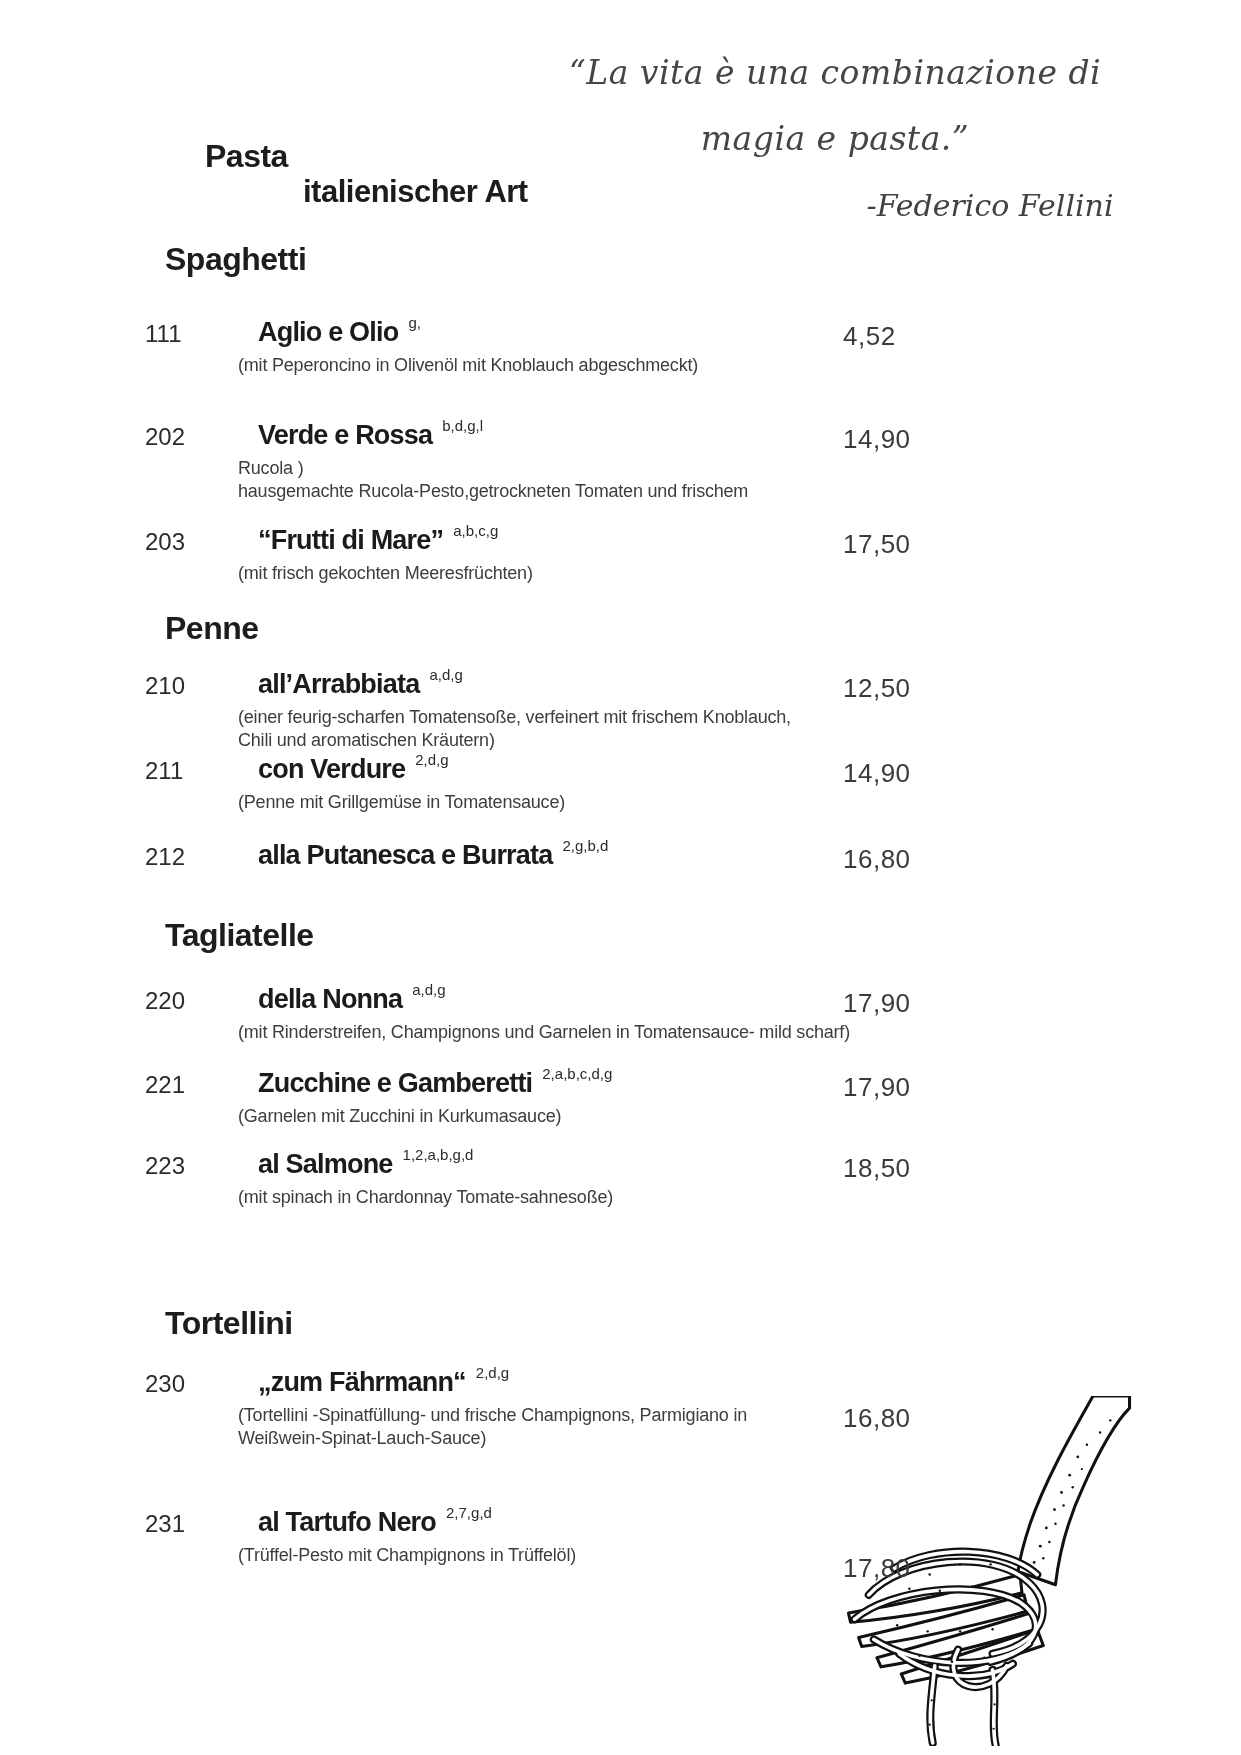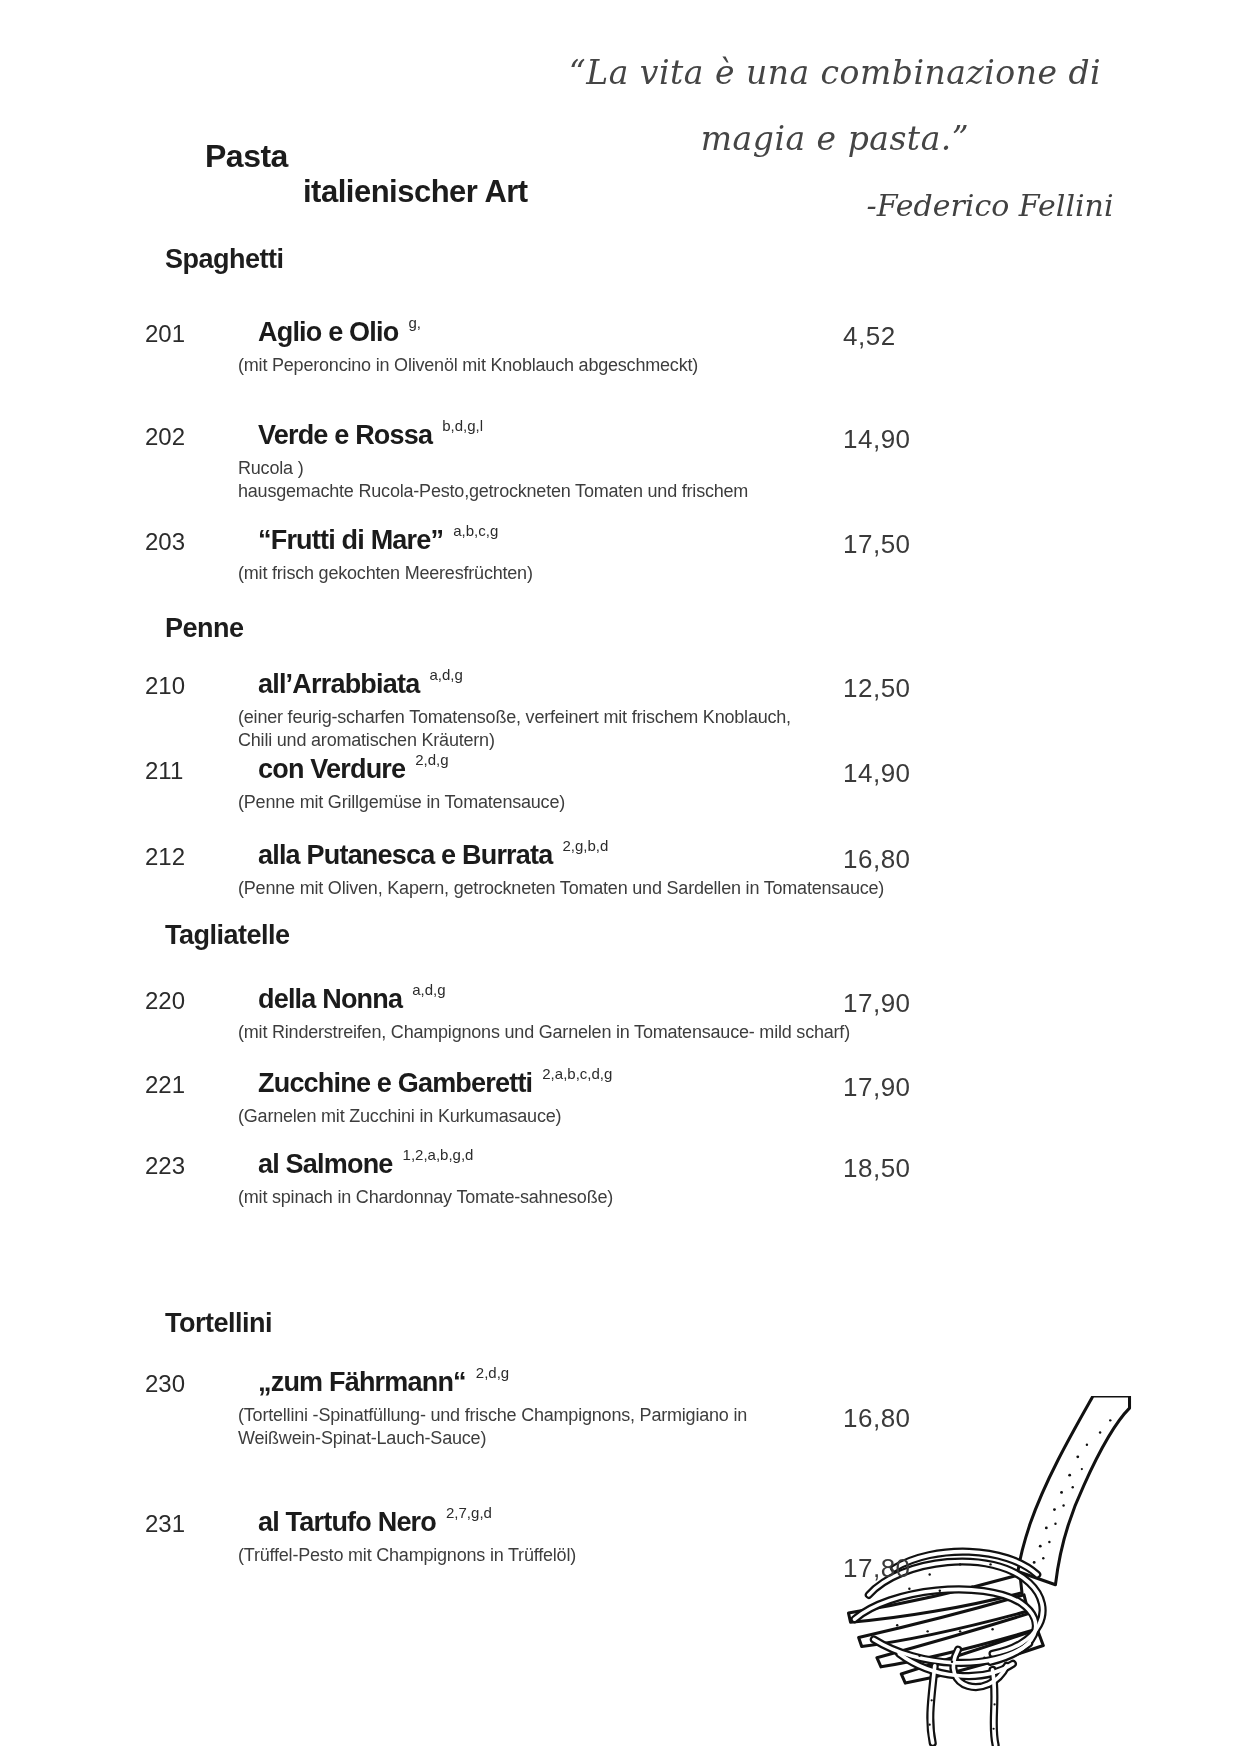--- a/index.html
+++ b/index.html
@@ -40,21 +40,21 @@
     font-size:31px;font-weight:bold;letter-spacing:-0.5px;color:#1c1c1c;
   }
   
   .section{position:absolute;left:0;right:0;}
   .section-0{top:243px;}
   .section-1{top:612px;}
   .section-2{top:919px;}
   .section-3{top:1307px;}
   .section-title{
     padding-left:165px;
-    font-size:27px;font-weight:bold;letter-spacing:-0.5px;
+    font-size:32px;font-weight:bold;letter-spacing:-0.5px;
     line-height:32px;color:#1d1d1d;
   }
   
   .item{position:relative;}
   .row{position:relative;line-height:34px;height:34px;}
   .num{
     position:absolute;left:145px;top:7px;
     font-size:24px;line-height:24px;color:#2b2b2b;
   }
   .name{
@@ -111,21 +111,21 @@
 
   <div class="title-line1">Pasta</div>
   <div class="title-line2">italienischer Art</div>
 
   <div>
       <div class="section section-0">
       <div class="section-title">Spaghetti</div>
       <div>
           <div class="item item-201">
       <div class="row">
-        <span class="num">201</span>
+        <span class="num">111</span>
         <span class="name"><span>Aglio e Olio</span><span class="sup">g,</span></span>
         <span class="price">4,52</span>
       </div>
       <div class="desc">
               <div>(mit Peperoncino in Olivenöl mit Knoblauch abgeschmeckt)</div>
             </div>
     </div>
           <div class="item item-202">
       <div class="row">
         <span class="num">202</span>
@@ -172,23 +172,20 @@
       <div class="desc">
               <div>(Penne mit Grillgemüse in Tomatensauce)</div>
             </div>
     </div>
           <div class="item item-212">
       <div class="row">
         <span class="num">212</span>
         <span class="name"><span>alla Putanesca e Burrata</span><span class="sup">2,g,b,d</span></span>
         <span class="price">16,80</span>
       </div>
-      <div class="desc">
-              <div>(Penne mit Oliven, Kapern, getrockneten Tomaten und Sardellen in Tomatensauce)</div>
-            </div>
     </div>
         </div>
     </div>
       <div class="section section-2">
       <div class="section-title">Tagliatelle</div>
       <div>
           <div class="item item-220">
       <div class="row">
         <span class="num">220</span>
         <span class="name"><span>della Nonna</span><span class="sup">a,d,g</span></span>

